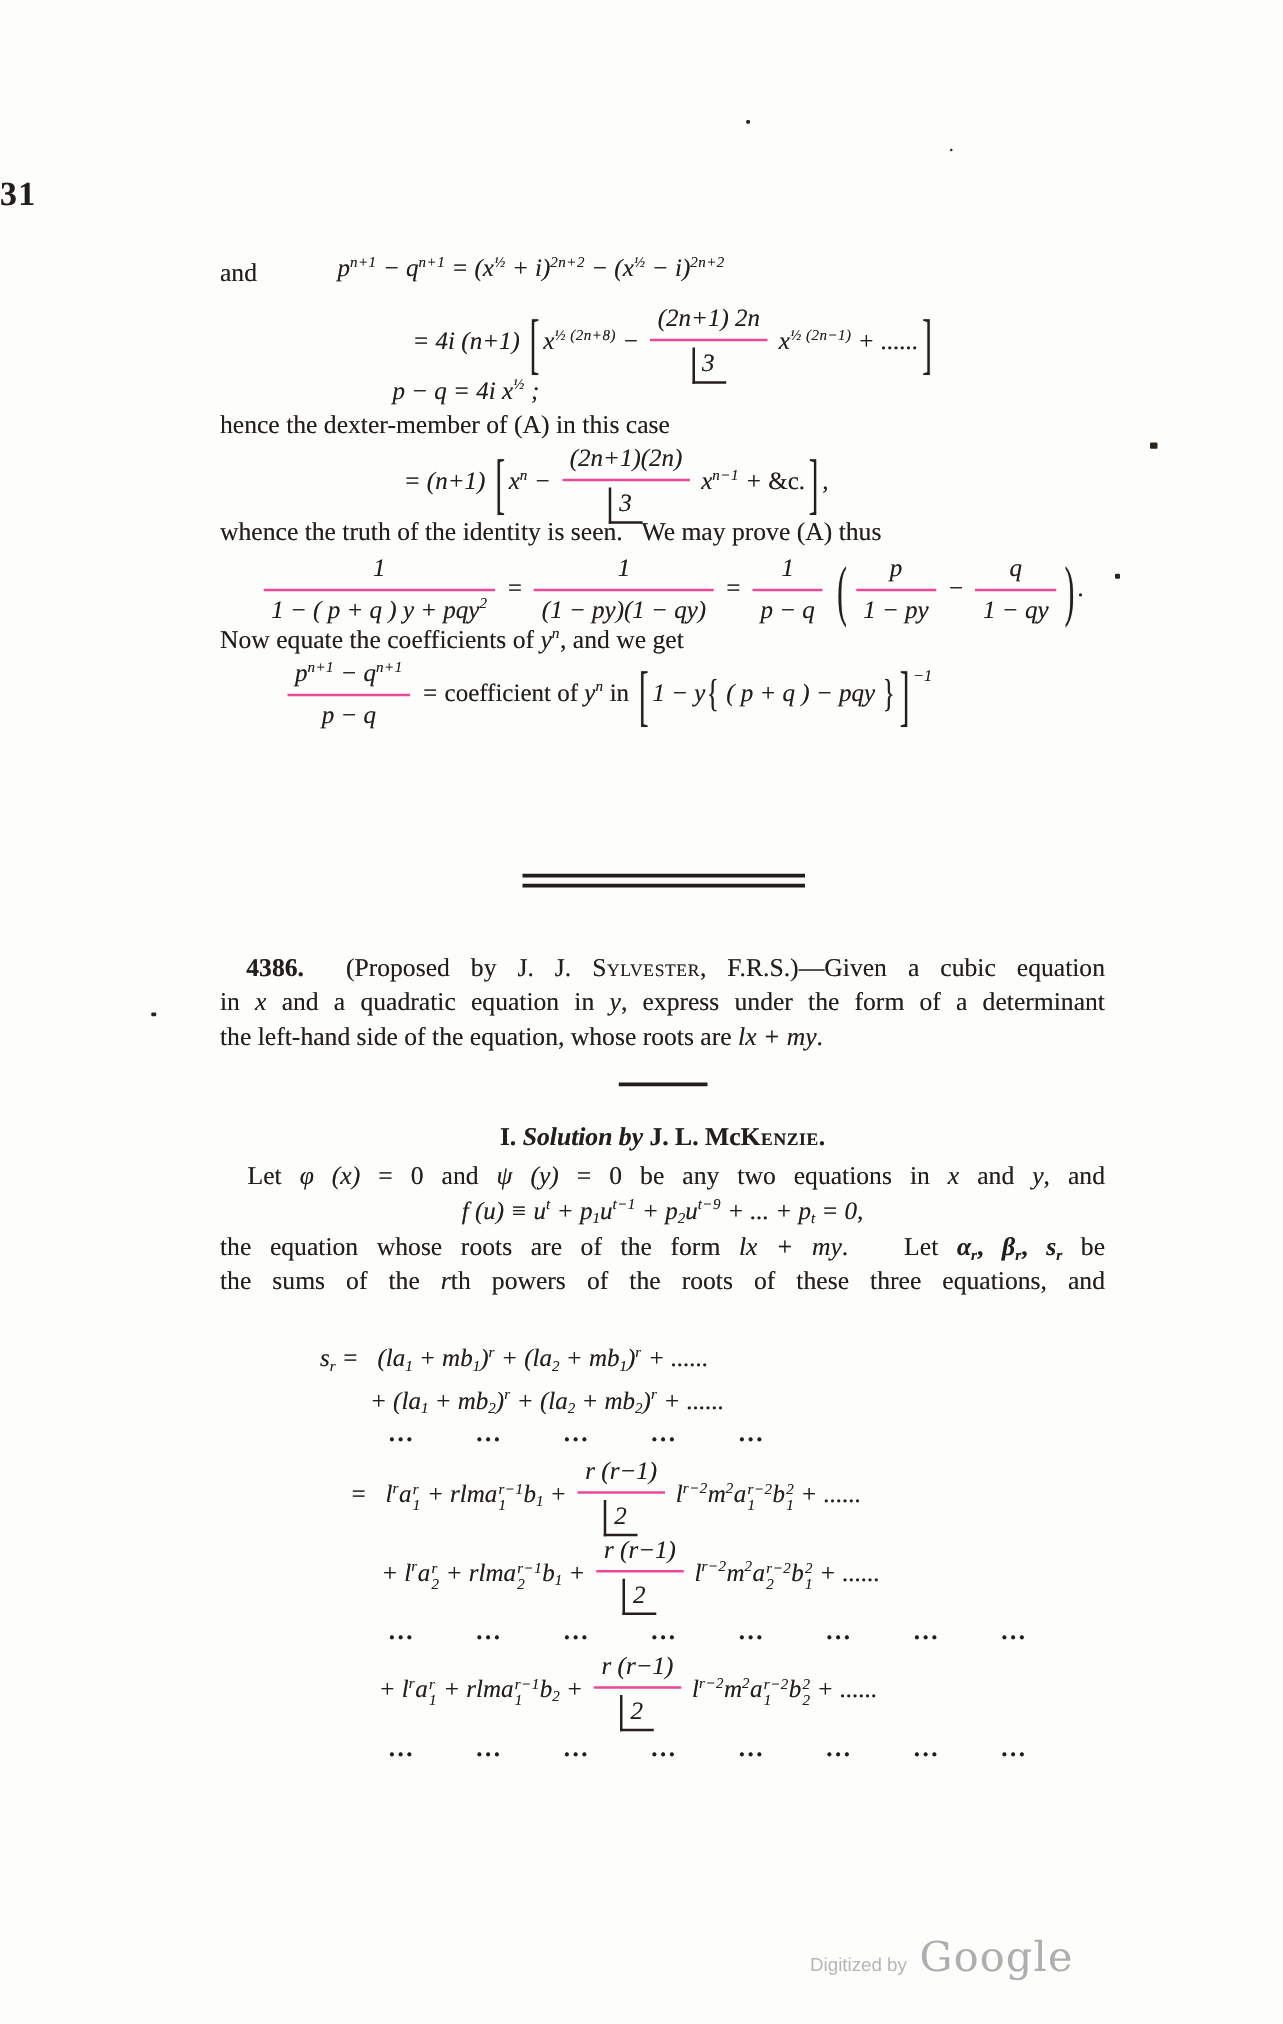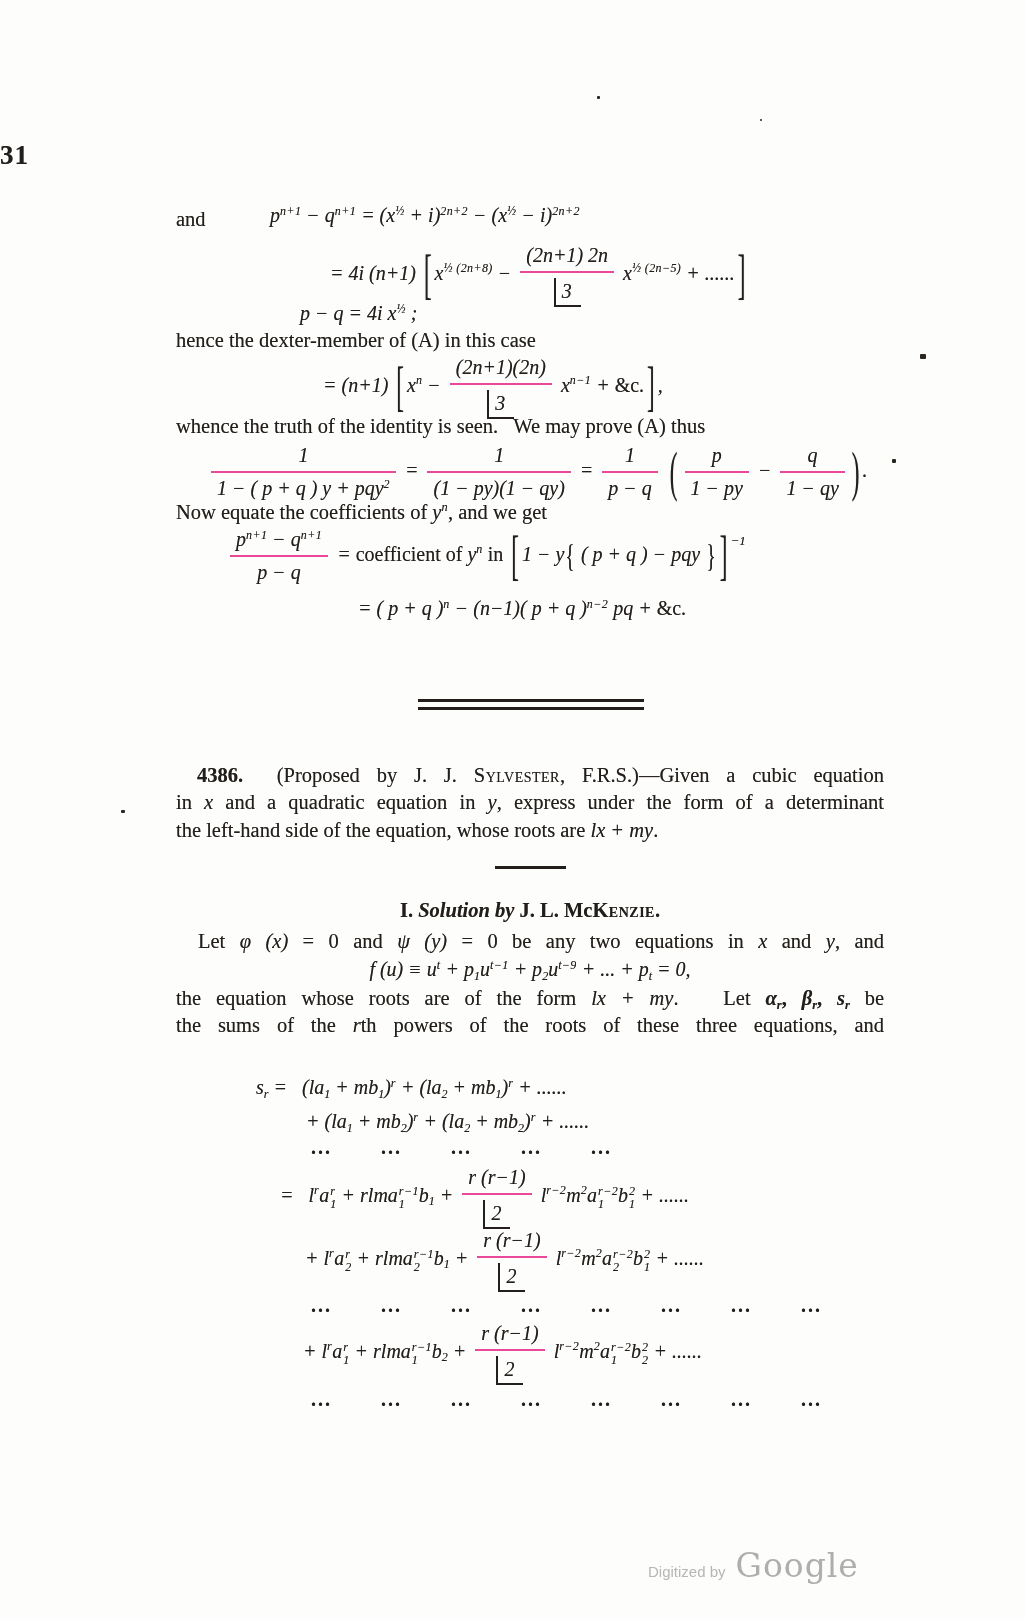--- a/index.html
+++ b/index.html
@@ -49,32 +49,31 @@
 </style>
 </head>
 <body>
 
 <div class="page">
 
   <div class="abs pageno" style="top:140px;left:0;">31</div>
 
   <div class="abs txt" style="left:176px;top:206px;">and</div>
   <div class="abs eq" style="left:270px;top:202px;">p<sup>n+1</sup> − q<sup>n+1</sup> = (x<sup>½</sup> + i)<sup>2n+2</sup> − (x<sup>½</sup> − i)<sup>2n+2</sup></div>
-  <div class="abs eq" style="left:330px;top:243px;">= 4i (n+1) <span class="big">[</span>x<sup>½ (2n+8)</sup> − <span class="fr"><span class="nu">(2n+1) 2n</span><span class="de"><span class="fact">3</span></span></span> x<sup>½ (2n−5)</sup> + ......<span class="big">]</span></div>
-  <div class="abs eq" style="left:300px;top:300px;">p − q = 4i x<sup>½</sup> ;</div>
+  <div class="abs eq" style="left:330px;top:243px;">= 4i (n+1) <span class="big">[</span>x<sup>½ (2n+8)</sup> − <span class="fr"><span class="nu">(2n+1) 2n</span><span class="de"><span class="fact">3</span></span></span> x<sup>½ (2n−1)</sup> + ......<span class="big">]</span></div>
+  <div class="abs eq" style="left:314px;top:300px;">p − q = 4i x<sup>½</sup> ;</div>
 
   <div class="abs txt" style="left:176px;top:327px;">hence the dexter-member of (A) in this case</div>
   <div class="abs eq" style="left:323px;top:355px;">= (n+1) <span class="big">[</span>x<sup>n</sup> − <span class="fr"><span class="nu">(2n+1)(2n)</span><span class="de"><span class="fact">3</span></span></span> x<sup>n−1</sup> + <span class="rm">&amp;c.</span><span class="big">]</span>,</div>
 
   <div class="abs txt" style="left:176px;top:413px;">whence the truth of the identity is seen.&nbsp;&nbsp; We may prove (A) thus</div>
   <div class="abs eq" style="left:207px;top:443px;"><span class="fr"><span class="nu">1</span><span class="de">1 − ( p + q ) y + pqy<sup>2</sup></span></span> = <span class="fr"><span class="nu">1</span><span class="de">(1 − py)(1 − qy)</span></span> = <span class="fr"><span class="nu">1</span><span class="de">p − q</span></span> <span class="big">(</span><span class="fr"><span class="nu">p</span><span class="de">1 − py</span></span> − <span class="fr"><span class="nu">q</span><span class="de">1 − qy</span></span><span class="big">)</span>.</div>
 
   <div class="abs txt" style="left:176px;top:499px;">Now equate the coefficients of <i>y</i><sup><i>n</i></sup>, and we get</div>
   <div class="abs eq" style="left:226px;top:527px;"><span class="fr"><span class="nu">p<sup>n+1</sup> − q<sup>n+1</sup></span><span class="de">p − q</span></span> = <span class="rm">coefficient of </span> y<sup>n</sup> <span class="rm">in</span> <span class="big">[</span>1 − y<span class="md">{</span> ( p + q ) − pqy <span class="md">}</span><span class="big">]</span><span class="hs">−1</span></div>
-  <div class="abs eq" style="left:358px;top:595px;">= ( p + q )<sup>n</sup> − (n−1)( p + q )<sup>n−2</sup> pq + <span class="rm">&amp;c.</span></div>
 
   <div class="abs ruleblock" style="left:418px;top:699px;"></div>
 
   <div class="abs para" style="left:176px;top:762px;width:708px;">
     <div class="jl" style="text-indent:21px;"><b>4386.</b>&nbsp;&nbsp;(Proposed by J. J. <span class="sc">Sylvester</span>, F.R.S.)—Given a cubic equation</div>
     <div class="jl">in <i>x</i> and a quadratic equation in <i>y</i>, express under the form of a determinant</div>
     <div>the left-hand side of the equation, whose roots are <i>lx + my</i>.</div>
   </div>
 
   <div class="abs shortrule" style="left:495px;top:866px;"></div>
@@ -82,21 +81,21 @@
   <div class="abs para center" style="left:176px;top:897px;width:708px;font-weight:bold;">I. <i>Solution by</i> J. L. Mc<span class="sc">Kenzie</span>.</div>
   <div class="abs para jl" style="left:176px;top:928px;width:708px;text-indent:22px;">Let <i>φ (x)</i> = 0 and <i>ψ (y)</i> = 0 be any two equations in <i>x</i> and <i>y</i>, and</div>
   <div class="abs eq center" style="left:176px;top:956px;width:708px;">f (u) ≡ u<sup>t</sup> + p<sub>1</sub>u<sup>t−1</sup> + p<sub>2</sub>u<sup>t−9</sup> + ... + p<sub>t</sub> = 0,</div>
 
   <div class="abs para" style="left:176px;top:985px;width:708px;">
     <div class="jl">the equation whose roots are of the form <i>lx + my</i>.&nbsp;&nbsp; Let <b><i>α<sub>r</sub></i>, <i>β<sub>r</sub></i>, <i>s<sub>r</sub></i></b> be</div>
     <div class="jl">the sums of the <i>r</i>th powers of the roots of these three equations, and</div>
   </div>
 
   <div class="abs eq" style="left:256px;top:1074px;">s<sub>r</sub> =&nbsp;&nbsp; (la<sub>1</sub> + mb<sub>1</sub>)<sup>r</sup> + (la<sub>2</sub> + mb<sub>1</sub>)<sup>r</sup> + ......</div>
-  <div class="abs eq" style="left:306px;top:1108px;">+ (la<sub>1</sub> + mb<sub>2</sub>)<sup>r</sup> + (la<sub>2</sub> + mb<sub>2</sub>)<sup>r</sup> + ......</div>
+  <div class="abs eq" style="left:296px;top:1108px;">+ (la<sub>1</sub> + mb<sub>2</sub>)<sup>r</sup> + (la<sub>2</sub> + mb<sub>2</sub>)<sup>r</sup> + ......</div>
   <div class="abs dots" style="left:311px;top:1136px;">... ... ... ... ...</div>
   <div class="abs eq" style="left:280px;top:1165px;">=&nbsp;&nbsp; l<sup>r</sup>a<span class="sk"><span>r</span><span>1</span></span> + rlma<span class="sk"><span>r−1</span><span>1</span></span>b<sub>1</sub> + <span class="fr"><span class="nu">r (r−1)</span><span class="de"><span class="fact">2</span></span></span> l<sup>r−2</sup>m<sup>2</sup>a<span class="sk"><span>r−2</span><span>1</span></span>b<span class="sk"><span>2</span><span>1</span></span> + ......</div>
   <div class="abs eq" style="left:305px;top:1228px;">+ l<sup>r</sup>a<span class="sk"><span>r</span><span>2</span></span> + rlma<span class="sk"><span>r−1</span><span>2</span></span>b<sub>1</sub> + <span class="fr"><span class="nu">r (r−1)</span><span class="de"><span class="fact">2</span></span></span> l<sup>r−2</sup>m<sup>2</sup>a<span class="sk"><span>r−2</span><span>2</span></span>b<span class="sk"><span>2</span><span>1</span></span> + ......</div>
   <div class="abs dots" style="left:311px;top:1294px;">... ... ... ... ... ... ... ...</div>
   <div class="abs eq" style="left:303px;top:1321px;">+ l<sup>r</sup>a<span class="sk"><span>r</span><span>1</span></span> + rlma<span class="sk"><span>r−1</span><span>1</span></span>b<sub>2</sub> + <span class="fr"><span class="nu">r (r−1)</span><span class="de"><span class="fact">2</span></span></span> l<sup>r−2</sup>m<sup>2</sup>a<span class="sk"><span>r−2</span><span>1</span></span>b<span class="sk"><span>2</span><span>2</span></span> + ......</div>
   <div class="abs dots" style="left:311px;top:1388px;">... ... ... ... ... ... ... ...</div>
 
   <div class="abs speck" style="left:920px;top:354px;width:6px;height:5px;"></div>
   <div class="abs speck" style="left:892px;top:459px;width:4px;height:4px;"></div>
   <div class="abs speck" style="left:121px;top:810px;width:4px;height:3px;"></div>

